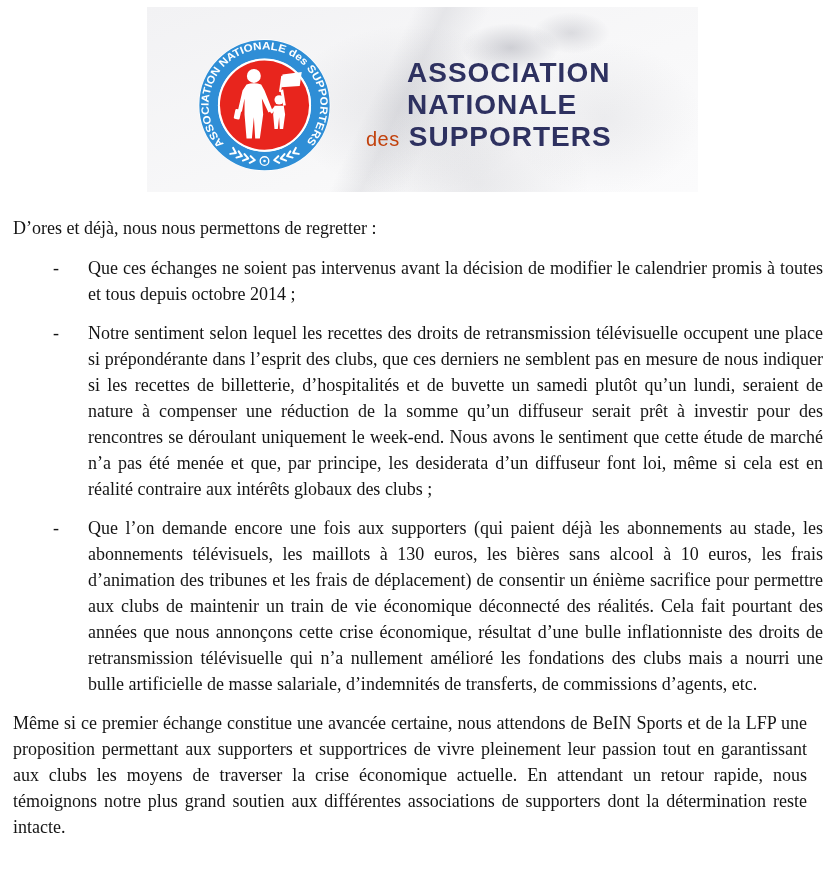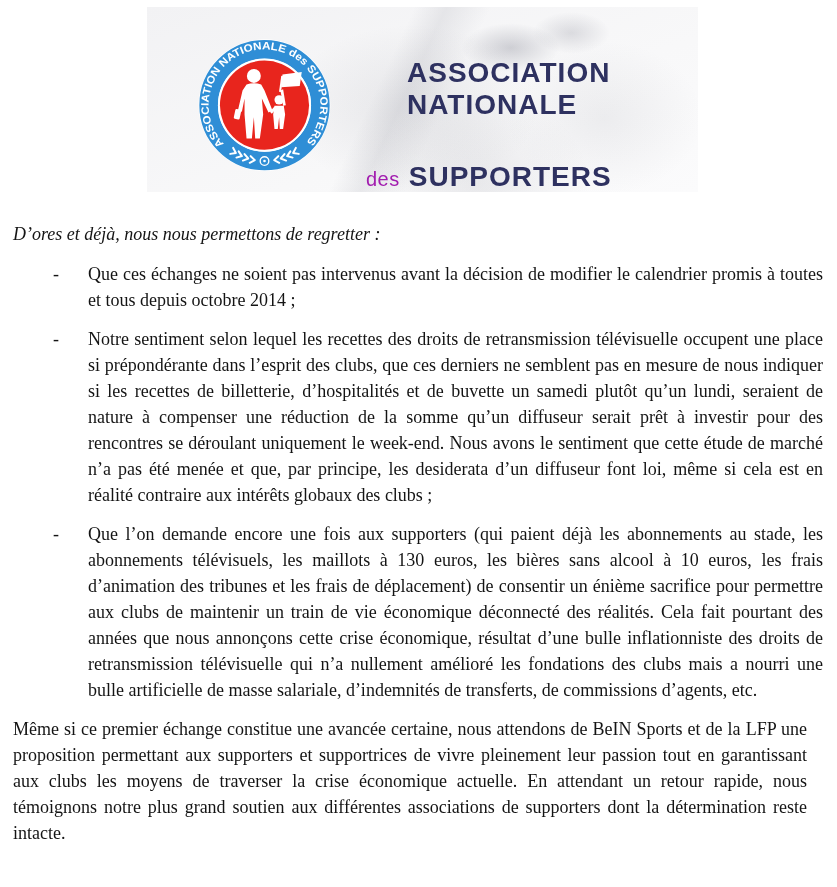--- a/index.html
+++ b/index.html
@@ -62,40 +62,38 @@
   }
   .brand-line3 {
     display: flex;
     align-items: baseline;
     gap: 9px;
   }
   .brand-des {
     font-size: 20px;
     font-weight: 400;
     letter-spacing: 0.5px;
-    color: #a21caf;
+    color: #c2410c;
   }
   .brand-sup {
     font-size: 28px;
     font-weight: 700;
     letter-spacing: 1px;
     color: #2e3160;
-    margin-top: 40px;
   }
 
   
   .doc {
     margin: 0 14px 0 13px;
     font-size: 18px;
     line-height: 26px;
     text-align: justify;
   }
   .intro {
-    margin: 29px 0 0 0;
-    font-style: italic;
+    margin: 23px 0 0 0;
   }
   .bullets {
     list-style: none;
     margin: 14px 0 0 0;
     padding: 0;
   }
   .bullets li {
     position: relative;
     padding-left: 75px;
     margin-bottom: 13px;

